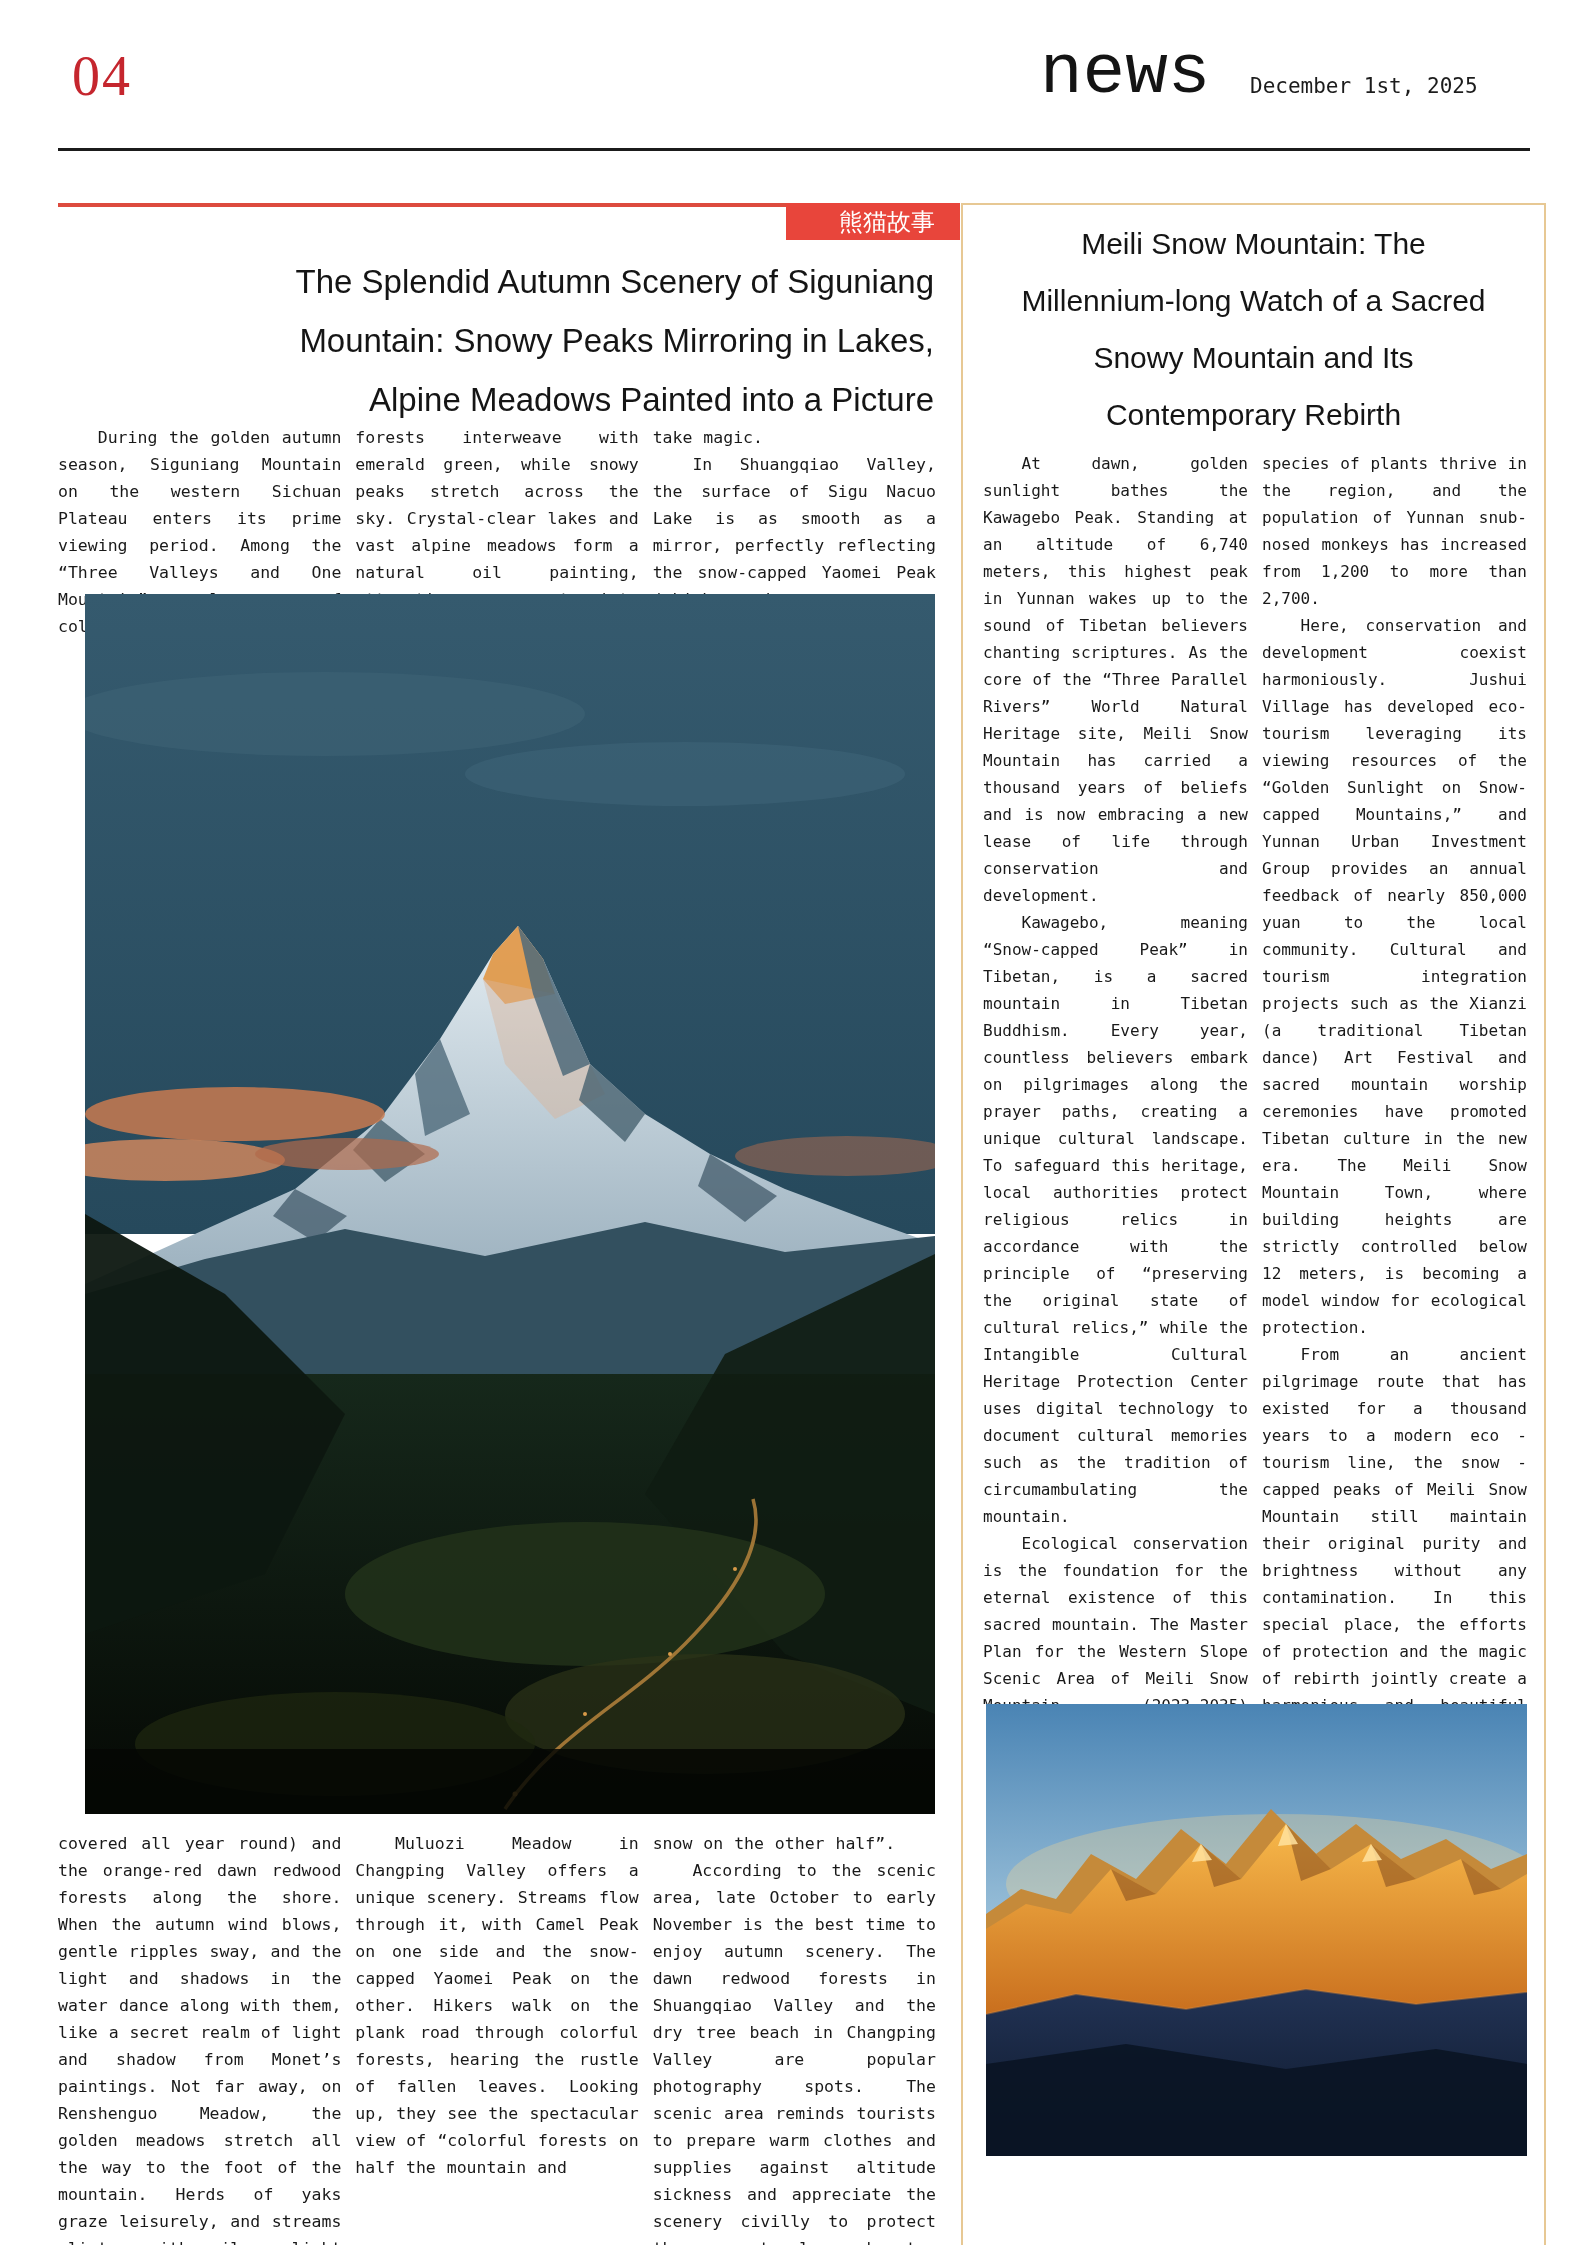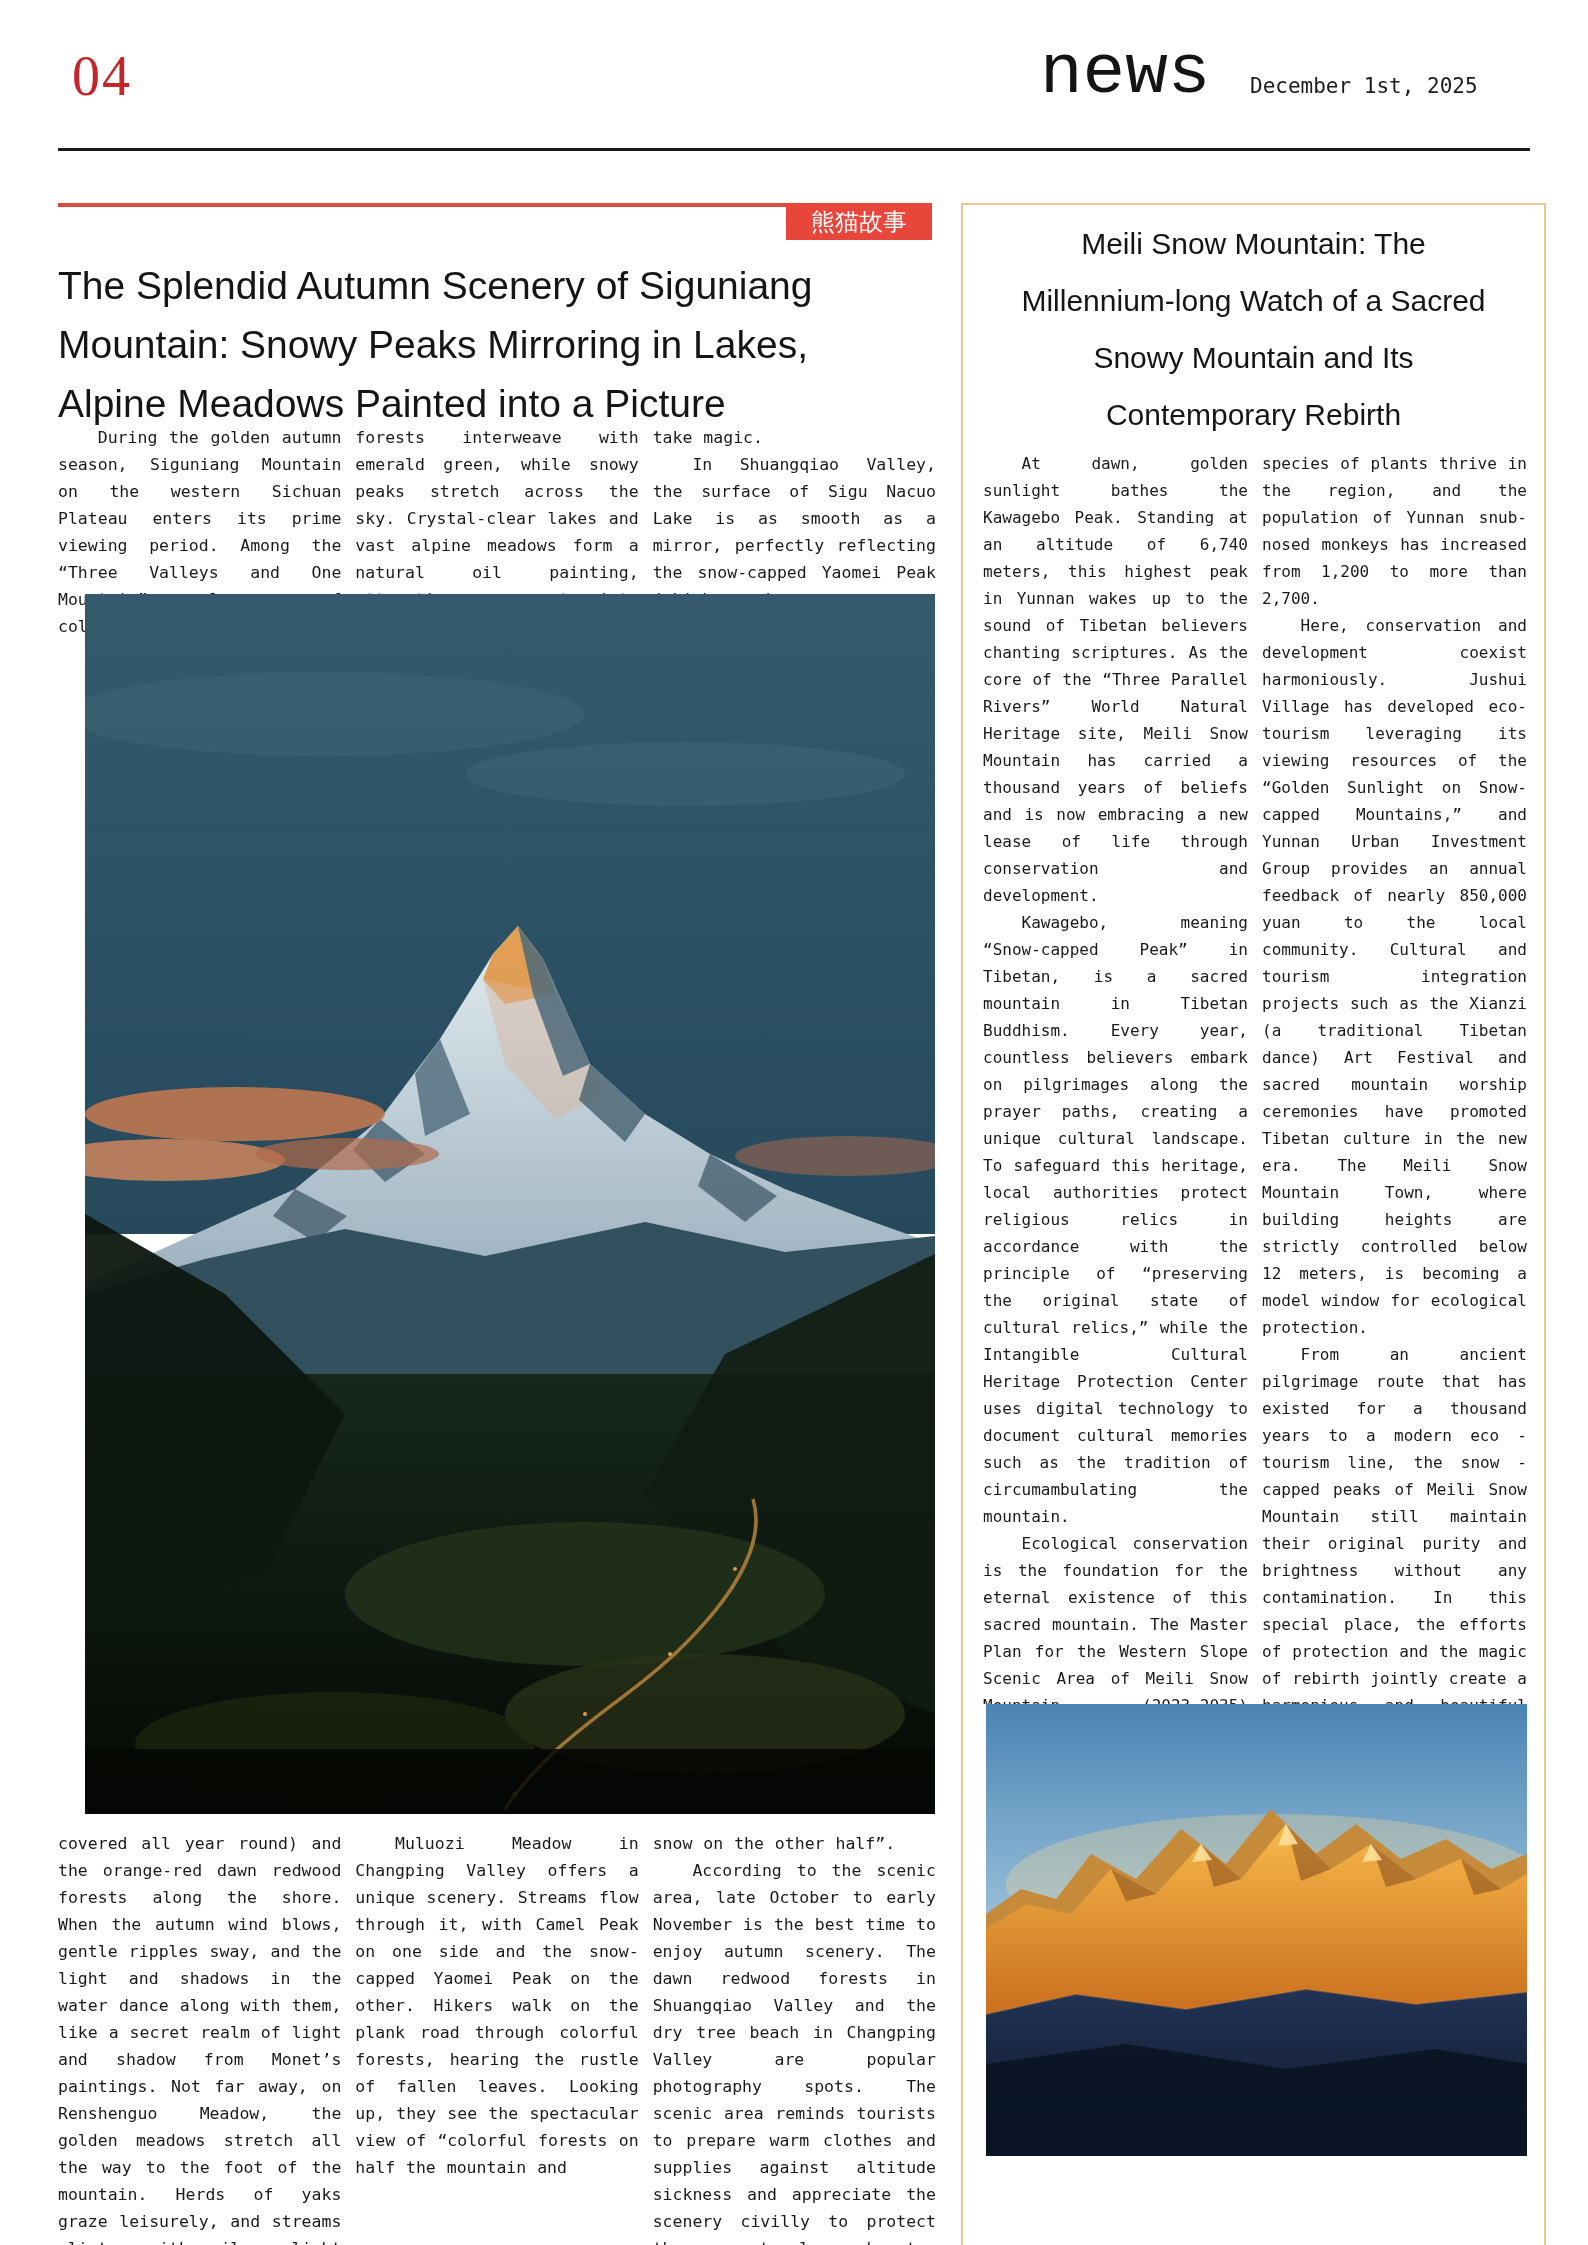--- a/index.html
+++ b/index.html
@@ -37,26 +37,26 @@
 
   
   .left-rule {
     position: absolute; left: 58px; top: 203px;
     width: 874px; height: 4px; background: #dd4b3e;
   }
   .badge {
     position: absolute; left: 786px; top: 203px;
     width: 146px; height: 37px;
     background: #e8453b; color: #ffffff;
-    font-size: 24px; line-height: 37px; text-align: center;
+    font-size: 24px; line-height: 37px; text-align: center; padding-left: 28px;
   }
   .left-title {
     position: absolute; left: 58px; top: 230px; width: 876px;
-    text-align: left; white-space: pre-line;
-    font-size: 39px; line-height: 59px; font-weight: 400;
+    text-align: right; white-space: pre-line;
+    font-size: 33px; line-height: 59px; font-weight: 400;
     color: #151515;
   }
 
   .cols { position: absolute; display: flex; gap: 14px; }
   .cols-left-top    { left: 58px; top: 424px;  width: 878px; }
   .cols-left-bottom { left: 58px; top: 1830px; width: 878px; }
   .cols-right       { left: 983px; top: 450px; width: 544px; height: 1254px; overflow: hidden; }
   .col { flex: 1; min-width: 0; }
 
   .para {

